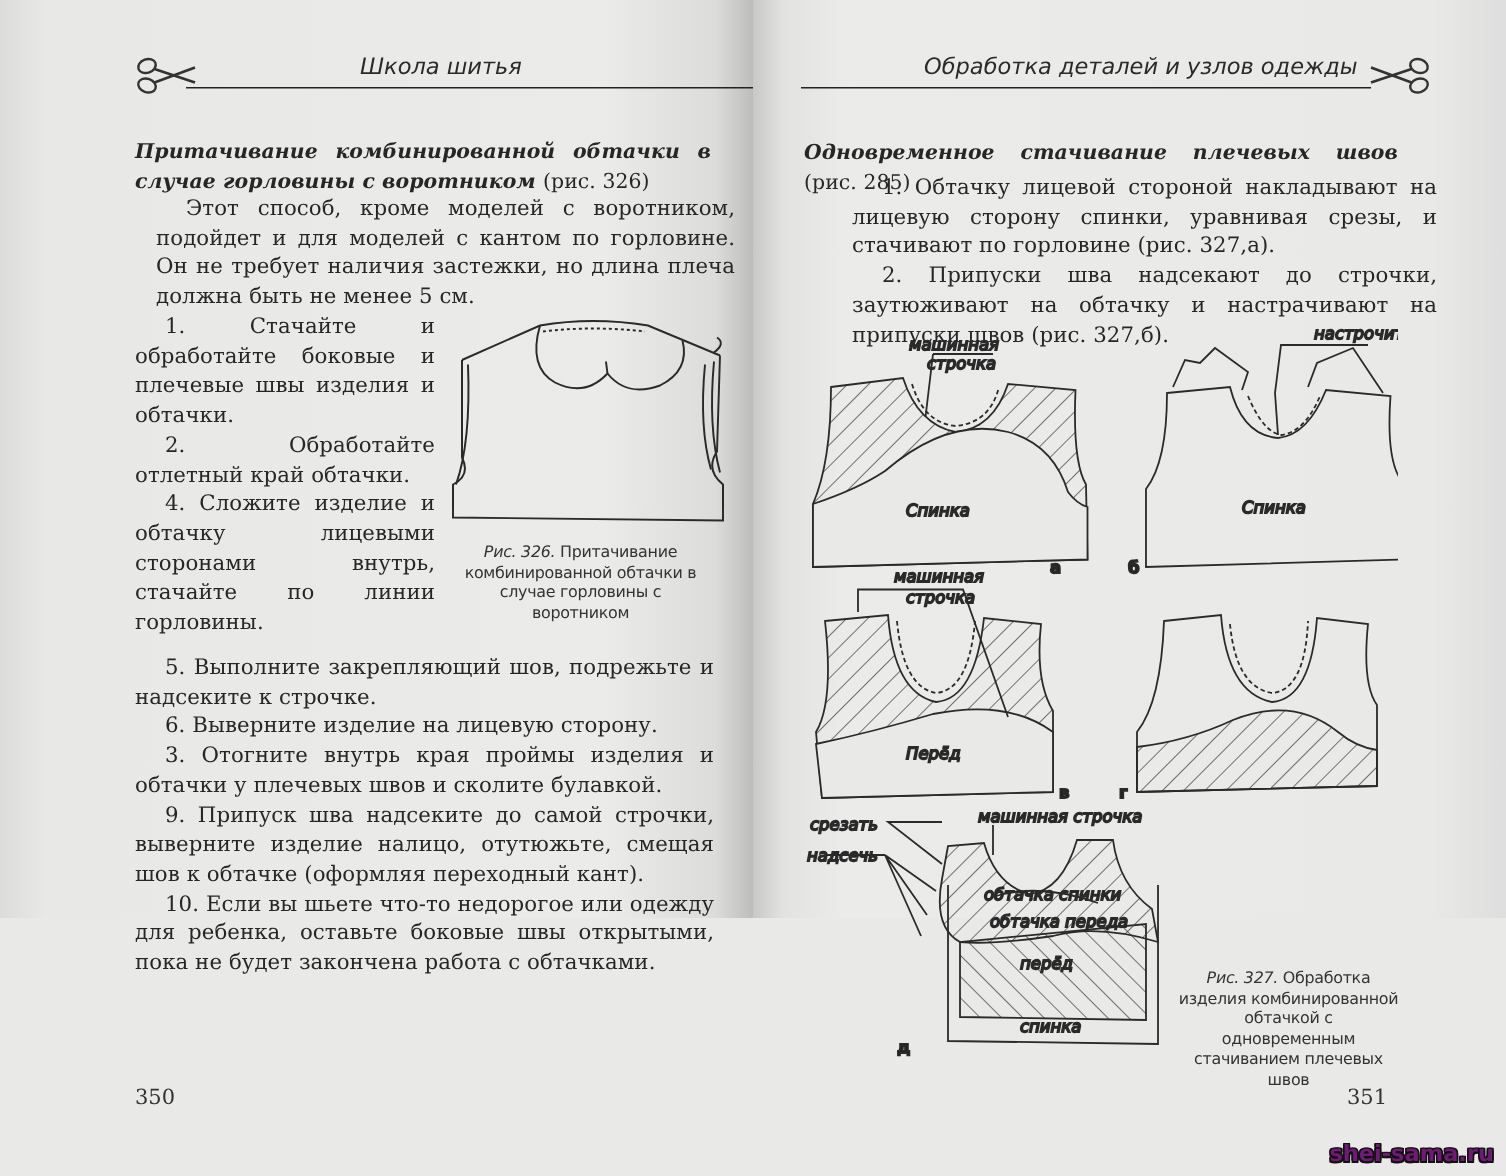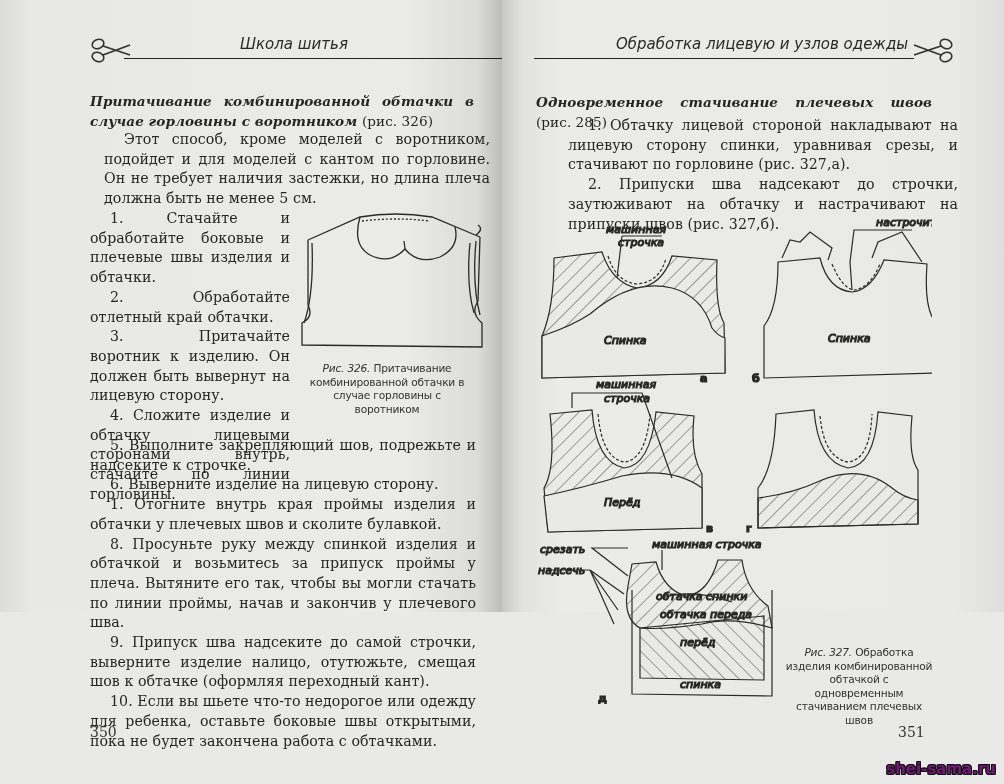--- a/index.html
+++ b/index.html
@@ -56,21 +56,20 @@
     <p class="section-title"><span>Притачивание комбинированной обтачки в случае горловины с воротником</span> <span class="ref">(рис. 326)</span></p>
   </div>
 
   <div class="text" style="left:104px;top:130px;width:386px;">
     <p class="indent">Этот способ, кроме моделей с воротником, подойдет и для моделей с кантом по горловине. Он не требует наличия застежки, но длина плеча должна быть не менее 5 см.</p>
   </div>
 
   <div class="text" style="left:90px;top:209px;width:200px;">
     <p class="indent">1. Стачайте и обработайте боковые и плечевые швы изделия и обтачки.</p>
     <p class="indent">2. Обработайте отлетный край обтачки.</p>
-    <p class="indent">3. Притачайте воротник к изделию. Он должен быть вывернут на лицевую сторону.</p>
     <p class="indent">4. Сложите изделие и обтачку лицевыми сторонами внутрь, стачайте по линии горловины.</p>
   </div>
 
   <svg style="position:absolute;left:300px;top:205px;" width="190" height="145" viewBox="0 0 190 145">
     <g fill="none" stroke="#2a2a2a" stroke-width="1.3">
       <path d="M8 35 L60 12 Q95 6 132 12 L180 32"></path>
       <path d="M8 35 L8 100 Q14 112 2 118 L2 140 L182 142 L182 118 Q170 108 178 96 L180 32"></path>
       <path d="M12 38 Q14 90 4 118"></path>
       <path d="M176 36 Q172 80 180 110"></path>
       <path d="M170 38 Q166 80 174 108"></path>
@@ -82,33 +81,32 @@
   </svg>
 
   <div class="caption" style="left:302px;top:362px;width:170px;">
     <i>Рис. 326.</i>
     <span>Притачивание комбинированной обтачки в случае горловины с воротником</span>
   </div>
 
   <div class="text" style="left:90px;top:436px;width:386px;">
     <p class="indent">5. Выполните закрепляющий шов, подрежьте и надсеките к строчке.</p>
     <p class="indent">6. Выверните изделие на лицевую сторону.</p>
-    <p class="indent">1. Отогните внутрь края проймы изделия и обтачки у плечевых швов и сколите булавкой.</p>
-    <p class="indent">8. Просуньте руку между спинкой изделия и обтачкой и возьмитесь за припуск проймы у плеча. Вытяните его так, чтобы вы могли стачать по линии проймы, начав и закончив у плечевого шва.</p>
+    <p class="indent">3. Отогните внутрь края проймы изделия и обтачки у плечевых швов и сколите булавкой.</p>
     <p class="indent">9. Припуск шва надсеките до самой строчки, выверните изделие налицо, отутюжьте, смещая шов к обтачке (оформляя переходный кант).</p>
     <p class="indent">10. Если вы шьете что-то недорогое или одежду для ребенка, оставьте боковые швы открытыми, пока не будет закончена работа с обтачками.</p>
   </div>
 
   <div class="page-num" style="left:90px;top:724px;">350</div>
 </div>
 
 <div class="page page-right">
 
   <div class="header" style="left:32px;width:420px;">
-    <div class="title" style="left:82px;">Обработка лицевую и узлов одежды</div>
+    <div class="title" style="left:82px;">Обработка деталей и узлов одежды</div>
     <div class="rule" style="left:0;right:40px;"></div>
     <svg class="scissors" style="right:0;top:6px;" viewBox="0 0 42 30">
       <g transform="translate(42 0) scale(-1 1)">
         <ellipse cx="8" cy="8" rx="6" ry="4.5" fill="none" stroke="#333" stroke-width="1.6" transform="rotate(-20 8 8)"></ellipse>
         <ellipse cx="8" cy="21" rx="6" ry="4.5" fill="none" stroke="#333" stroke-width="1.6" transform="rotate(20 8 21)"></ellipse>
         <path d="M13 10 L40 19 M13 19 L40 9" stroke="#333" stroke-width="1.8" fill="none"></path>
       </g>
     </svg>
   </div>
 

